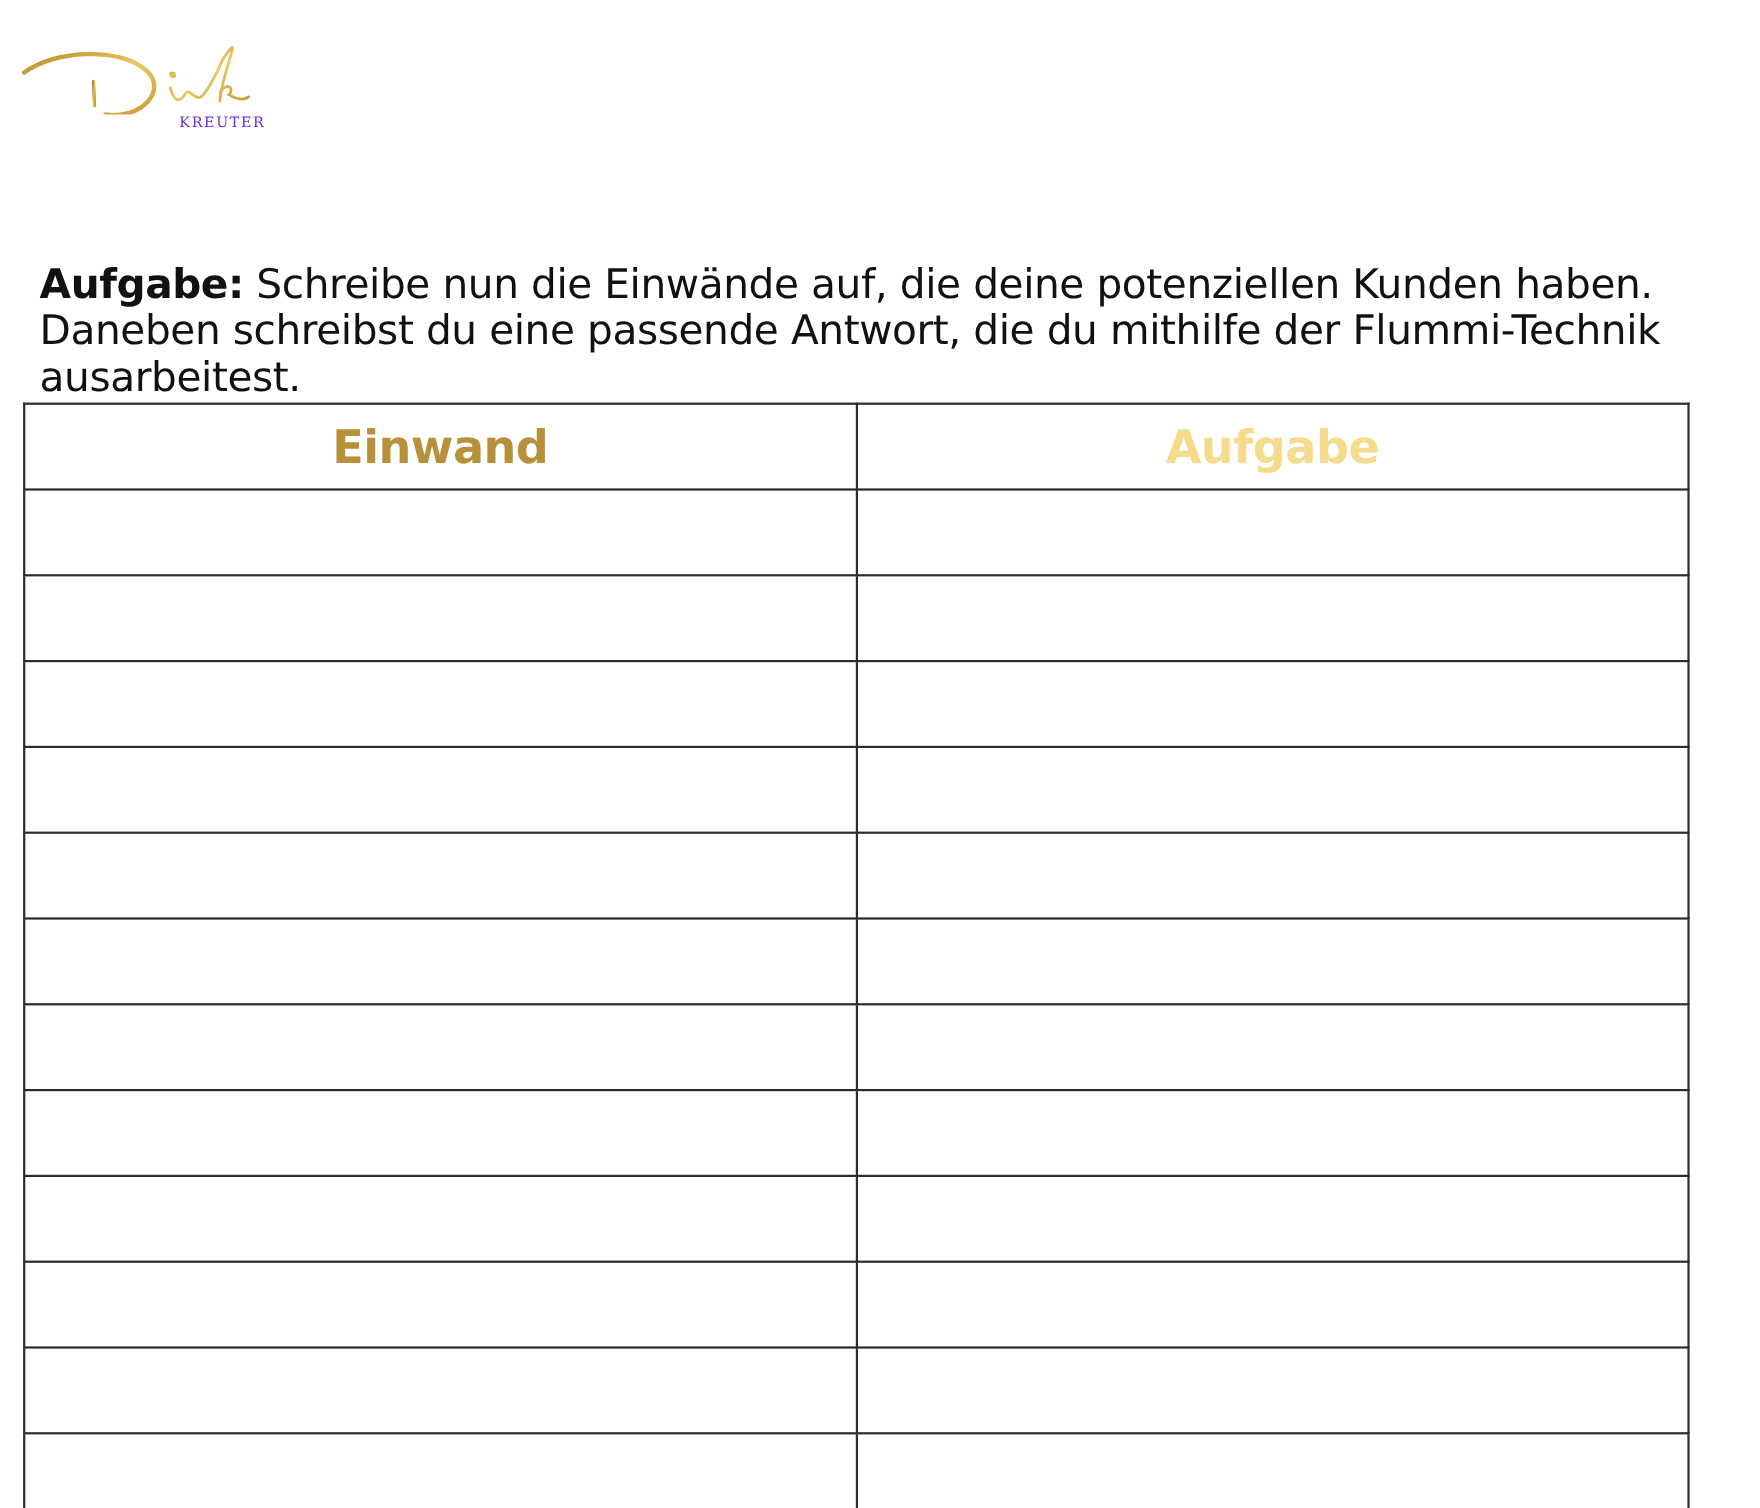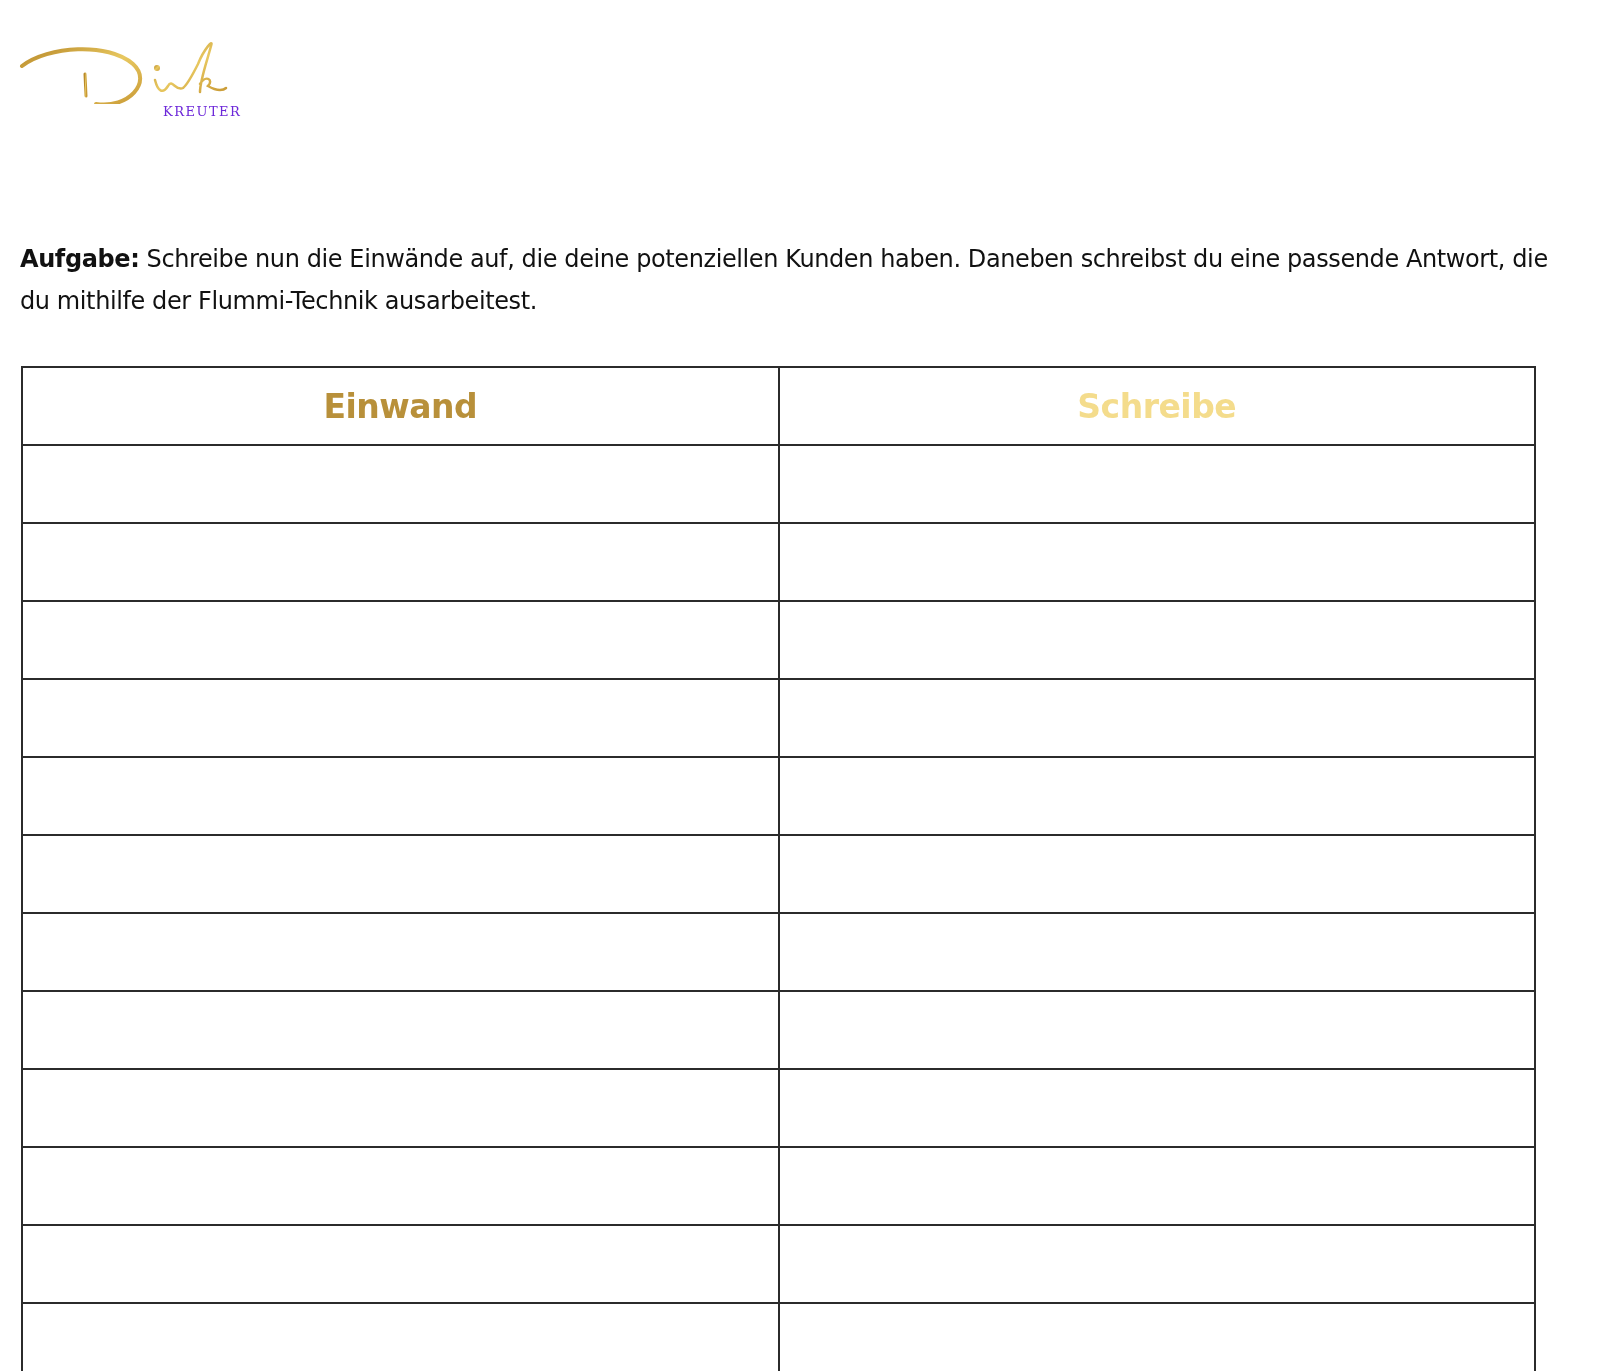--- a/index.html
+++ b/index.html
@@ -1,24 +1,24 @@
 <!DOCTYPE html>
 <html><head>
   <meta charset="utf-8">
   <style>
     html, body { margin:0; padding:0; background:#ffffff; }
     body { width:1600px; height:1371px; overflow:hidden; position:relative; font-family:"DejaVu Sans", sans-serif; color:#111; }
     .logo { position:absolute; left:18px; top:34px; width:210px; height:90px; }
     .logo svg { width:210px; height:70px; display:block; }
     .logo-sub { position:absolute; left:145px; top:70px; font-family:"DejaVu Serif", serif; font-size:13px; letter-spacing:1.5px; color:#6d28d9; }
-    .task { position:absolute; left:20px; top:238px; width:1540px; font-size:24px; line-height:42px; letter-spacing:-0.4px; color:#111; }
+    .task { position:absolute; left:36px; top:238px; width:1540px; font-size:37px; line-height:42px; letter-spacing:-0.4px; color:#111; }
     .task b { font-weight:bold; }
     .sheet { position:absolute; left:21px; top:366px; width:1515px; border-collapse:collapse; table-layout:fixed; }
     .sheet td, .sheet th { border:2px solid #2b2b2b; height:76px; padding:0; }
-    .sheet th { height:76px; font-size:33px; font-weight:bold; letter-spacing:-0.5px; text-align:center; }
+    .sheet th { height:76px; font-size:42px; font-weight:bold; letter-spacing:-0.5px; text-align:center; }
     .h1 { color:#b8903a; }
     .h2 { color:#f4dc8c; }
   </style>
 </head>
 <body>
 
 <div class="logo">
   <svg viewBox="0 0 210 70">
     <defs>
       <linearGradient id="g" x1="0" y1="0" x2="1" y2="1">
@@ -36,21 +36,21 @@
 </div>
 
 <div class="task">
   <b>Aufgabe:</b><span> Schreibe nun die Einwände auf, die deine potenziellen Kunden haben. Daneben schreibst du eine passende Antwort, die du mithilfe der Flummi-Technik ausarbeitest.</span>
 </div>
 
 <table class="sheet">
   <thead>
     <tr>
       <th class="h1">Einwand</th>
-      <th class="h2">Schreibe</th>
+      <th class="h2">Aufgabe</th>
     </tr>
   </thead>
   <tbody>
     <tr>
         <td></td>
         <td></td>
       </tr>
     <tr>
         <td></td>
         <td></td>

